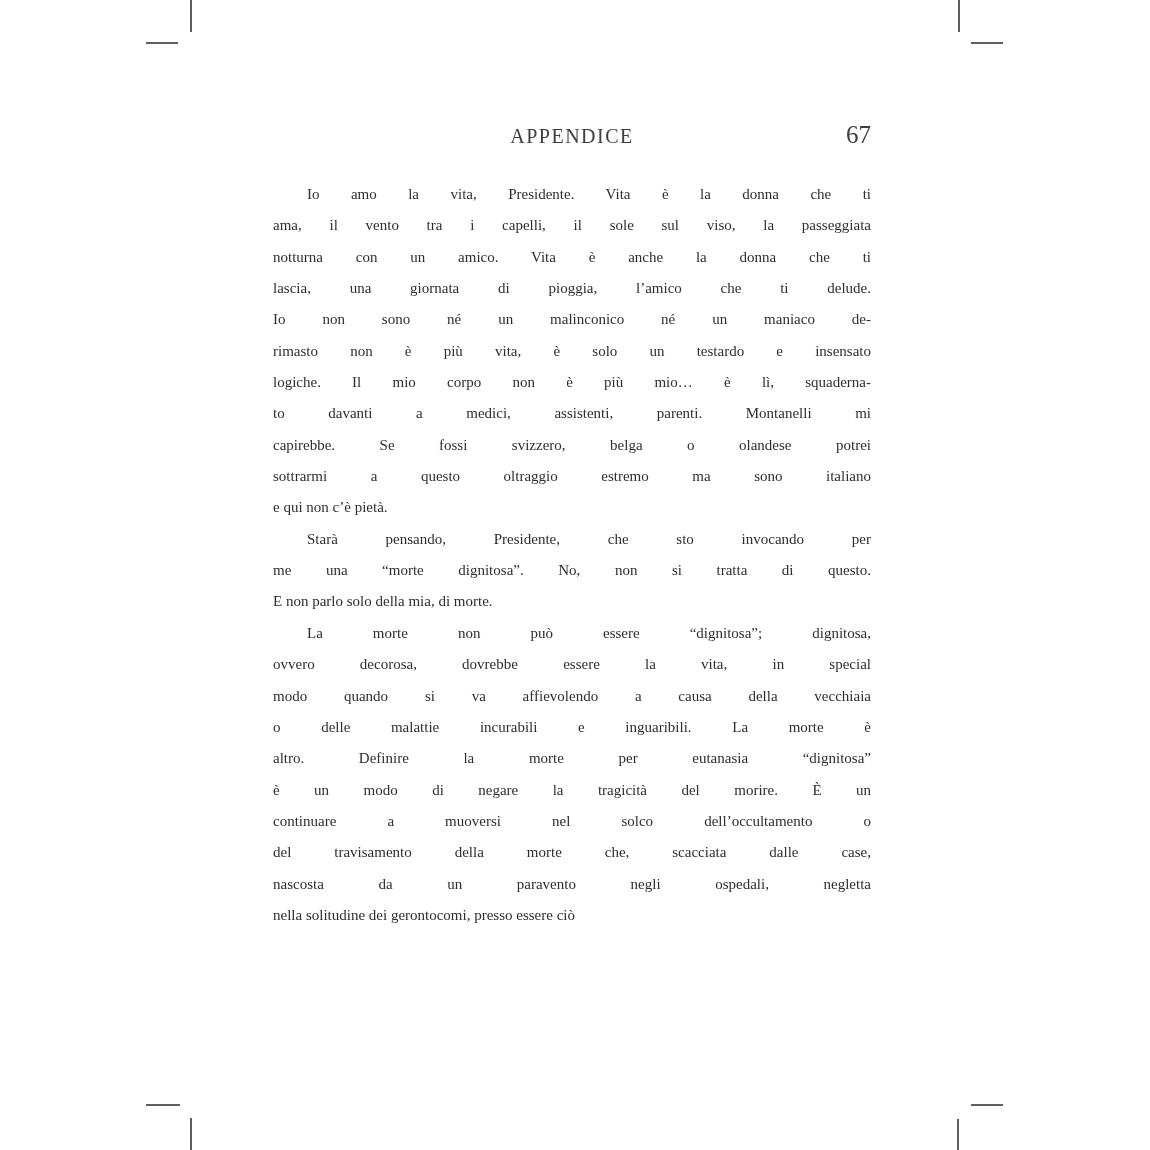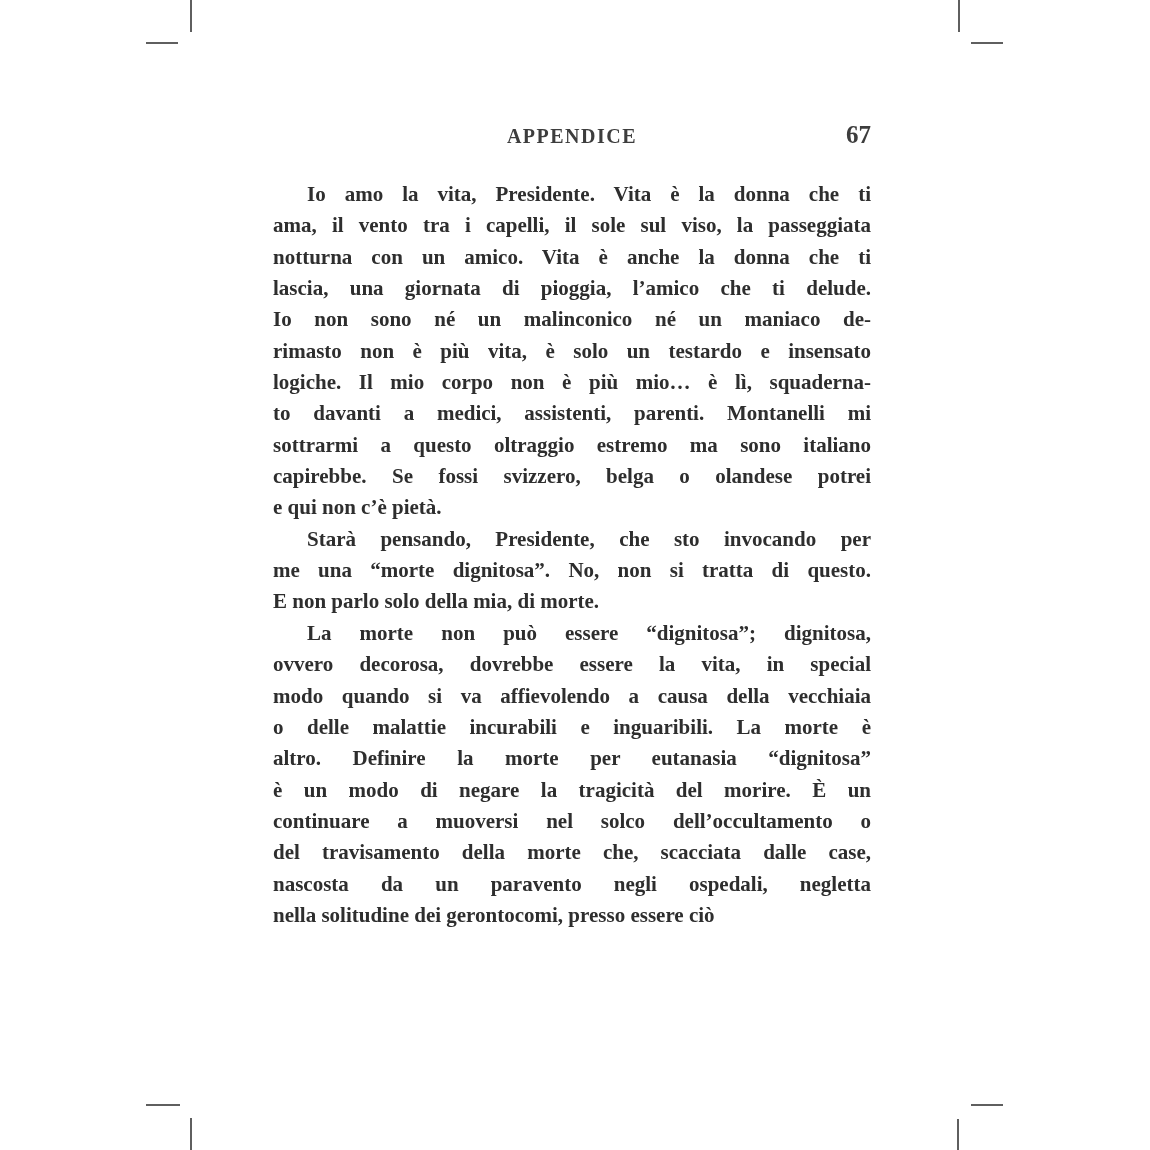--- a/index.html
+++ b/index.html
@@ -7,21 +7,20 @@
   body {
     width: 1150px; height: 1150px;
     font-family: "Liberation Serif", serif;
     overflow: hidden;
   }
   .sheet {
     position: relative;
     width: 1150px; height: 1150px;
     background: #ffffff;
     overflow: hidden;
-    font-weight: bold;
   }
 
   
   .crop-mark { position: absolute; background: #5f5f5f; }
   .cm-tl-v { left: 190px; top: 0;      width: 2px;  height: 32px; }
   .cm-tl-h { left: 146px; top: 42px;   width: 32px; height: 2px;  }
   .cm-tr-v { left: 958px; top: 0;      width: 2px;  height: 32px; }
   .cm-tr-h { left: 971px; top: 42px;   width: 32px; height: 2px;  }
   .cm-bl-v { left: 190px; top: 1118px; width: 2px;  height: 32px; }
   .cm-bl-h { left: 146px; top: 1104px; width: 34px; height: 2px;  }
@@ -43,21 +42,21 @@
     right: 0; top: -1px;
     font-size: 25px;
     letter-spacing: 0;
     color: #3d3d3d;
   }
 
   
   .text-block {
     position: absolute;
     left: 273px; top: 179px; width: 598px;
-    font-size: 21px;
+    font-size: 15px;
     line-height: 31.35px;
     color: #2e2e2e;
   }
   .line {
     text-align: justify;
     text-align-last: justify;
     white-space: nowrap;
   }
   .line.last { text-align-last: left; }
   .line.indent { text-indent: 34px; }
@@ -83,22 +82,22 @@
 
   <main class="text-block">
       <div class="line indent">Io amo la vita, Presidente. Vita è la donna che ti</div>
       <div class="line">ama, il vento tra i capelli, il sole sul viso, la passeggiata</div>
       <div class="line">notturna con un amico. Vita è anche la donna che ti</div>
       <div class="line">lascia, una giornata di pioggia, l’amico che ti delude.</div>
       <div class="line">Io non sono né un malinconico né un maniaco de-</div>
       <div class="line">rimasto non è più vita, è solo un testardo e insensato</div>
       <div class="line">logiche. Il mio corpo non è più mio… è lì, squaderna-</div>
       <div class="line">to davanti a medici, assistenti, parenti. Montanelli mi</div>
+      <div class="line">capirebbe. Se fossi svizzero, belga o olandese potrei</div>
       <div class="line">sottrarmi a questo oltraggio estremo ma sono italiano</div>
-      <div class="line">capirebbe. Se fossi svizzero, belga o olandese potrei</div>
       <div class="line last">e qui non c’è pietà.</div>
       <div class="line indent">Starà pensando, Presidente, che sto invocando per</div>
       <div class="line">me una “morte dignitosa”. No, non si tratta di questo.</div>
       <div class="line last">E non parlo solo della mia, di morte.</div>
       <div class="line indent">La morte non può essere “dignitosa”; dignitosa,</div>
       <div class="line">ovvero decorosa, dovrebbe essere la vita, in special</div>
       <div class="line">modo quando si va affievolendo a causa della vecchiaia</div>
       <div class="line">o delle malattie incurabili e inguaribili. La morte è</div>
       <div class="line">altro. Definire la morte per eutanasia “dignitosa”</div>
       <div class="line">è un modo di negare la tragicità del morire. È un</div>

